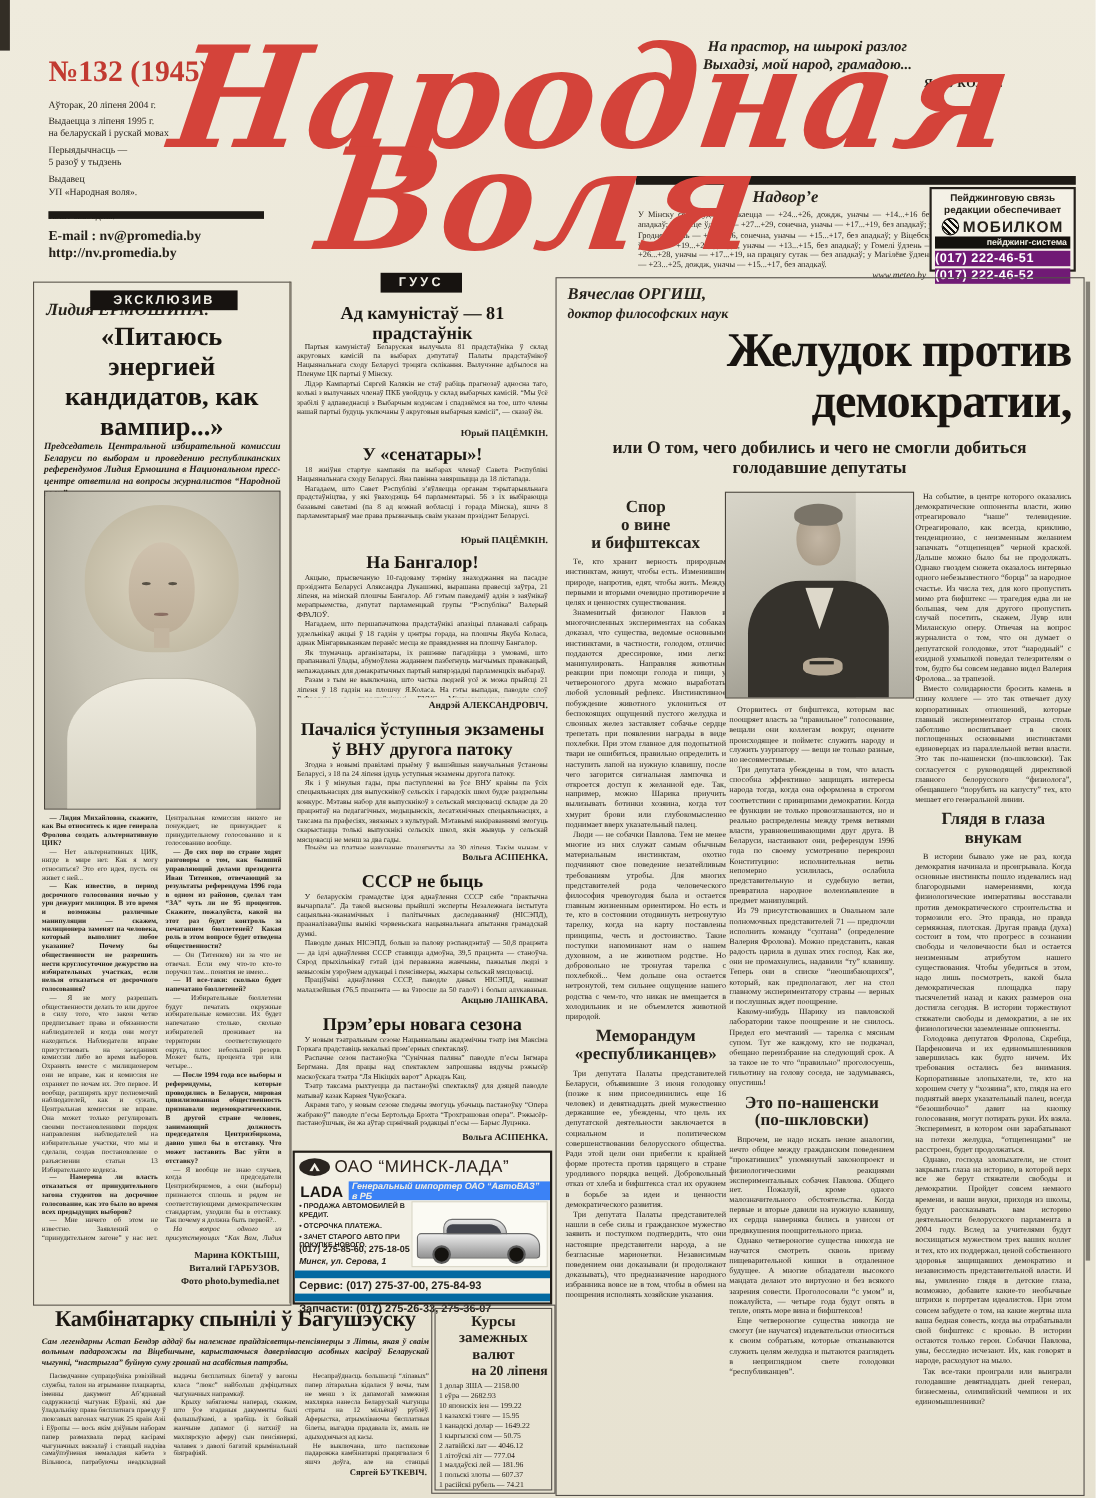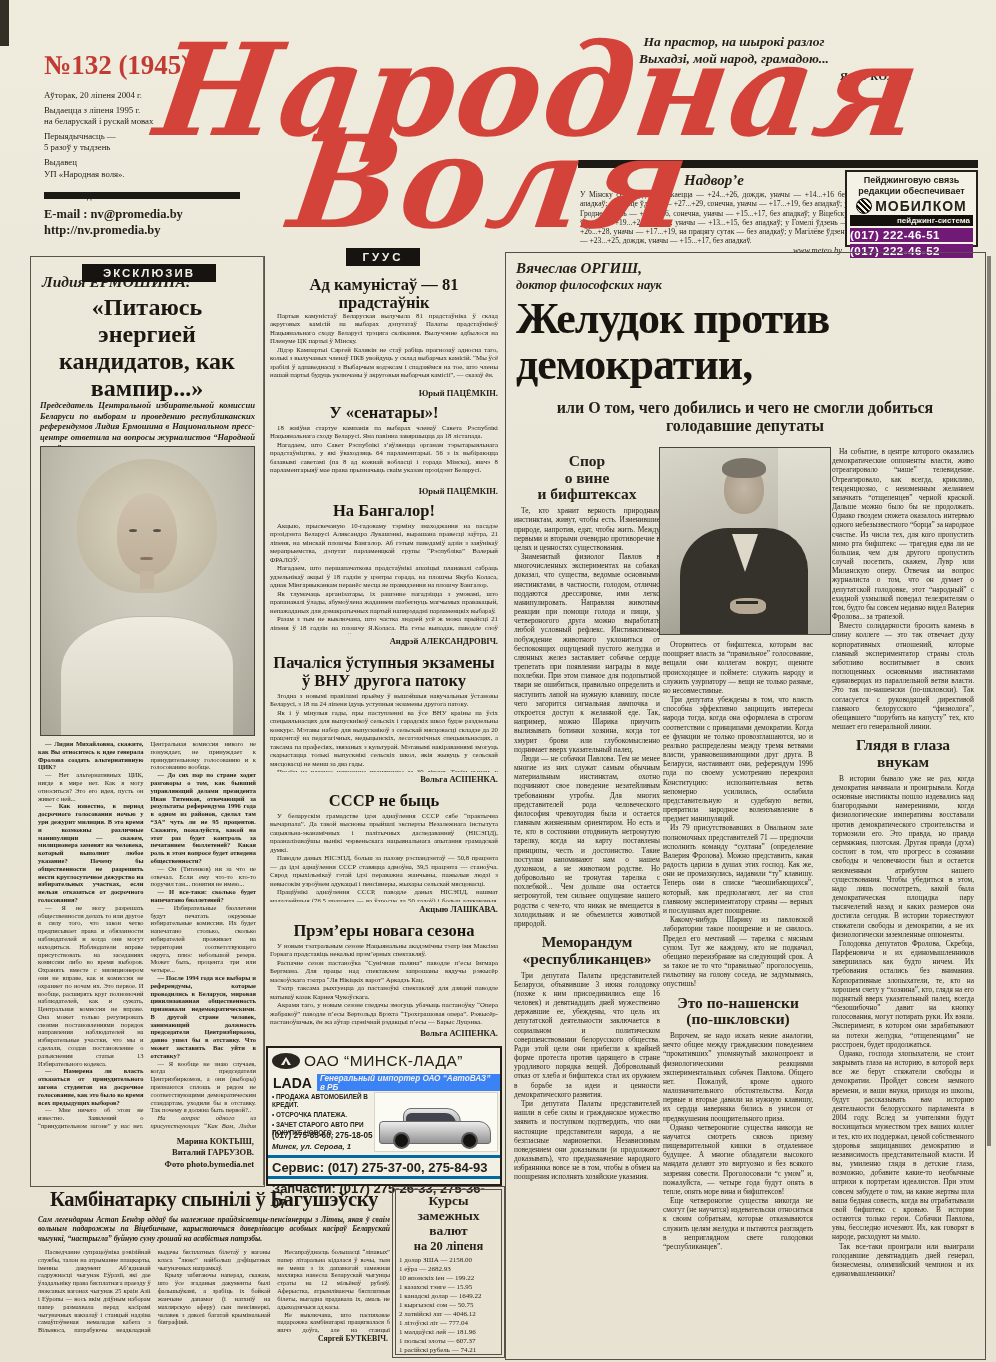--- a/index.html
+++ b/index.html
@@ -85,27 +85,27 @@
   .lada-mid{position:relative;height:64px}
   .lada-bullets{position:absolute;left:4px;top:2px;width:106px}
   .lada-bullet{font-size:6.4px;font-weight:700;line-height:1.25;margin:0 0 2px;text-indent:0}
   .lada-phone{position:absolute;left:4px;top:40px;width:110px;font-size:8.2px;font-weight:800}
   .lada-addr{position:absolute;left:4px;top:51px;width:110px;font-size:7.8px;font-weight:700;font-style:italic}
   .car-area{position:absolute;right:2px;top:1px;width:122px;height:58px;background:#fbfaf3;border:1px solid #d8d4c4}
   .car-body{position:absolute;left:4px;bottom:7px;width:110px;height:21px;background:linear-gradient(#ececec,#939393);border-radius:4px 12px 3px 3px;border:1px solid #6a6a6a}
   .car-cab{position:absolute;left:28px;bottom:26px;width:56px;height:15px;background:linear-gradient(#e8e8e8,#b0b0b0);border:1px solid #707070;border-radius:8px 14px 0 0}
   .car-win{position:absolute;left:31px;bottom:27px;width:50px;height:11px;background:#43454e;border-radius:6px 12px 0 0}
   .car-wheel{position:absolute;bottom:2px;width:13px;height:13px;border-radius:50%;background:#15130f;border:2px solid #5a5a5a}
-  .lada-svc{border-top:3px solid #0369a1;font-size:13px;font-weight:700;padding:1.5px 4px}
+  .lada-svc{border-top:7px solid #0369a1;font-size:10px;font-weight:700;padding:1.5px 4px}
 
   
   #org-box{left:505px;top:252px;width:479px;height:1106px;border:1px solid #55504a}
   #org-by1{left:516px;top:260px;font:italic 700 15px "Liberation Serif",serif}
   #org-by2{left:516px;top:278px;font:italic 700 12.5px "Liberation Serif",serif}
-  #org-head{left:516px;top:296px;width:458px;text-align:left;font:700 44px "Liberation Serif",serif;line-height:1.04;letter-spacing:-1px;color:#181410}
+  #org-head{left:516px;top:296px;width:458px;text-align:right;font:700 44px "Liberation Serif",serif;line-height:1.04;letter-spacing:-1px;color:#181410}
   #org-sub{left:526px;top:399px;width:438px;text-align:center;font:700 16px "Liberation Serif",serif;line-height:1.14}
   .ocol{top:447px;height:902px;overflow:hidden;font-size:7.4px;line-height:1.24;text-align:justify}
   #ocol1{left:514px;width:146px}
   #ocol2{left:663px;top:640px;height:707px;width:150px}
   #ocol3{left:832px;width:142px}
   #org-photo{left:659px;top:447px;width:170px;height:186px;border:1px solid #4a453c;overflow:hidden;
     background:linear-gradient(160deg,#d8d5c9 0%,#c2bfb2 45%,#8f8c81 100%)}
   .m-light{position:absolute;right:0;top:0;width:52px;height:100%;background:linear-gradient(#e7e4d8,#b9b6aa);opacity:.8}
   .m-suit{position:absolute;left:20px;bottom:0;width:128px;height:106px;background:#35322c;border-radius:48px 42px 0 0}
   .m-shirt{position:absolute;left:72px;bottom:62px;width:26px;height:38px;background:#ddd8ca;clip-path:polygon(0 0,100% 0,50% 100%)}
@@ -118,21 +118,21 @@
   
   #bag-head{left:38px;top:1188px;width:352px;text-align:center;font:700 20.5px "Liberation Serif",serif;white-space:nowrap;letter-spacing:-.3px;color:#1b1712}
   #bag-lead{left:38px;top:1215px;width:352px;font:italic 700 7.6px "Liberation Serif",serif;line-height:1.25;text-align:justify}
   #bag-cols{left:38px;top:1248px;width:352px;height:88px;overflow:hidden;column-count:3;column-gap:7px;font-size:6.4px;line-height:1.22;text-align:justify}
   #bag-sig{left:266px;top:1334px;width:122px;text-align:right;font:700 7.8px "Liberation Serif",serif}
 
   
   #cur-outer{left:392px;top:1186px;width:113px;height:172px;border:1px solid #55504a;padding:2px;box-sizing:border-box}
   #cur-inner{border:1px solid #55504a;height:100%;box-sizing:border-box;padding:3px 3px 0;overflow:hidden}
   #cur-title{text-align:center;font:700 13.5px "Liberation Serif",serif;line-height:1.12;white-space:pre-line}
-  #cur-date{text-align:center;font:700 12.5px "Liberation Serif",serif;margin:1px 0 3px}
+  #cur-date{text-align:right;font:700 12.5px "Liberation Serif",serif;margin:1px 0 3px}
   .rate{font-size:7px;line-height:1.14;margin:0 0 1px;text-indent:0}
 </style>
 </head>
 <body>
 
 <div class="abs" id="corner"></div>
 <div class="abs" id="issue">№132 (1945)</div>
 <div class="abs" id="pub">
     <p class="pub">Аўторак, 20 ліпеня 2004 г.</p>
     <p class="pub gap">Выдаецца з ліпеня 1995 г.</p>

